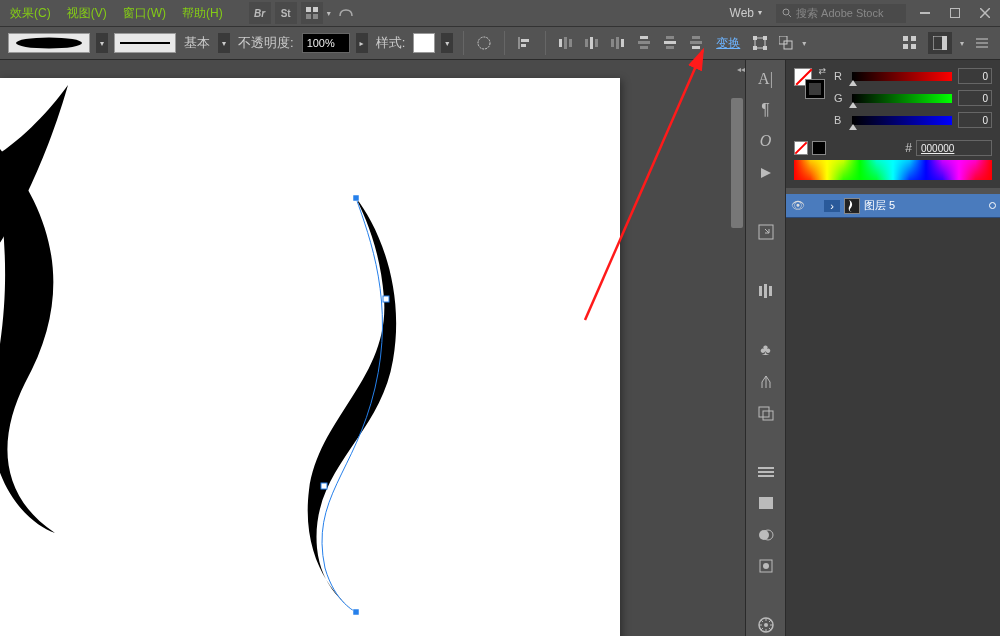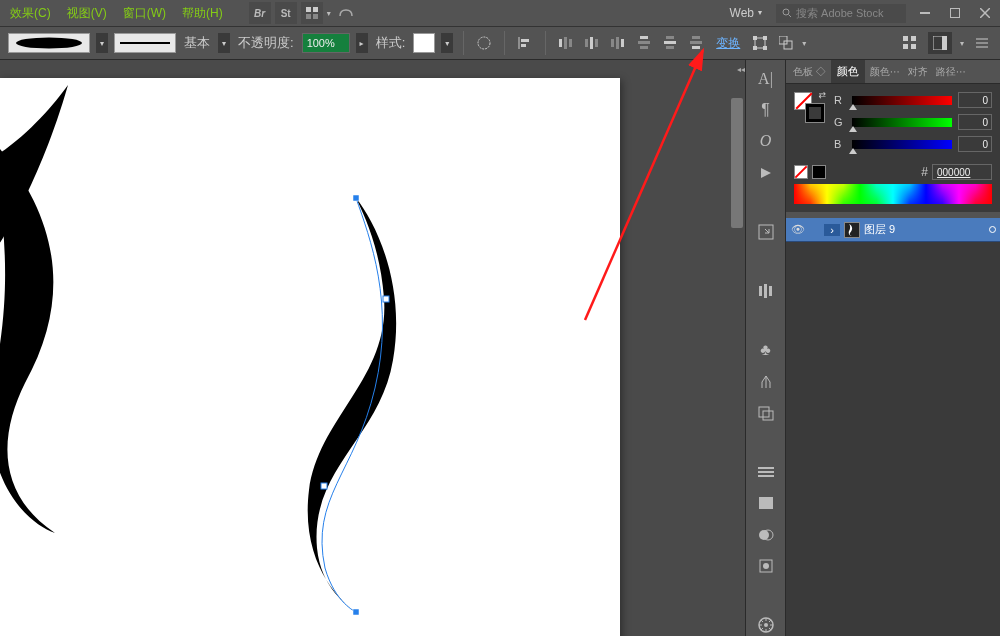--- a/index.html
+++ b/index.html
@@ -11,21 +11,21 @@
 .topbar .win-btn { width:22px; height:18px; display:flex; align-items:center; justify-content:center; color:#bbb; }
 .doc-dropdown { display:flex; align-items:center; gap:4px; padding:2px 6px; }
 .search-stock { background:#4a4a4a; padding:2px 6px; display:flex; align-items:center; gap:4px; color:#888; width:130px; font-size:11px; }
 .optionsbar { height:34px; background:#535353; display:flex; align-items:center; padding:0 8px; gap:6px; border-top:1px solid #333; border-bottom:1px solid #2a2a2a; }
 .fill-swatch { width:82px; height:20px; background:#e8e8e8; border:1px solid #999; display:flex; align-items:center; justify-content:center; }
 .fill-swatch svg { width:70px; height:14px; }
 .stroke-swatch { width:62px; height:20px; background:#e8e8e8; border:1px solid #999; display:flex; align-items:center; justify-content:center; }
 .stroke-swatch .line { width:50px; height:2px; background:#000; }
 .dd-arrow { width:12px; height:20px; background:#3a3a3a; display:flex; align-items:center; justify-content:center; font-size:8px; color:#ccc;}
 .label { color:#ccc; font-size:13px; padding:0 2px; }
-.opacity-box { width:48px; height:20px; background:#15803d; border:1px solid #666; color:#eee; font-size:11px; padding:8px 4px; display:flex; align-items:center; }
+.opacity-box { width:48px; height:20px; background:#000000; border:1px solid #666; color:#eee; font-size:11px; padding:8px 4px; display:flex; align-items:center; }
 .style-swatch { width:22px; height:20px; background:#fff; border:1px solid #999; }
 .tool-icon { width:20px; height:20px; display:flex; align-items:center; justify-content:center; color:#ccc; }
 .divider-v { width:1px; height:24px; background:#666; margin:0 4px; }
 .transform-link { color:#6db4ff; font-size:12px; text-decoration:underline; padding:0 4px; cursor:pointer;}
 .right-icons { margin-left:auto; display:flex; gap:8px; align-items:center; }
 .main { display:flex; height:576px; position:relative; }
 .canvas-area { flex:1; background:#4a4a4a; position:relative; overflow:hidden; }
 .artboard { position:absolute; left:0; top:18px; width:620px; height:570px; background:#fff; box-shadow:2px 2px 8px rgba(0,0,0,0.4); }
 .collapse-handle { position:absolute; right:0; top:3px; width:8px; height:12px; display:flex; align-items:center; justify-content:center; font-size:8px; color:#aaa; z-index:5;}
 .vscroll { position:absolute; right:0; top:18px; width:16px; height:558px; background:#4a4a4a; }
@@ -350,27 +350,20 @@
         <svg width="18" height="18" viewBox="0 0 18 18">
           <circle cx="9" cy="9" r="7" fill="none" stroke="#bbb" stroke-width="1.5"></circle>
           <circle cx="9" cy="9" r="2" fill="#bbb"></circle>
           <path d="M9 2 L9 5 M9 13 L9 16 M2 9 L5 9 M13 9 L16 9 M4 4 L6 6 M12 12 L14 14 M14 4 L12 6 M6 12 L4 14" stroke="#bbb"></path>
         </svg>
       </div>
   </div>
 
   <div class="panels">
 
-    <div class="panel-tabs">
-      <div class="panel-tab tiny"><span>色板</span> ◇</div>
-      <div class="panel-tab active">颜色</div>
-      <div class="panel-tab tiny">颜色⋯</div>
-      <div class="panel-tab tiny">对齐</div>
-      <div class="panel-tab tiny">路径⋯</div>
-    </div>
     <div class="color-panel">
       <div style="display:flex; gap:8px;">
         <div class="fillstroke-widget">
           <div class="fsw-fill"></div>
           <div class="fsw-stroke"></div>
           <div class="swap-arrows">⇄</div>
         </div>
         <div style="flex:1;">
           <div class="color-row">
             <span class="color-letter">R</span>
@@ -396,37 +389,37 @@
               </div>
             <div class="value-box">0</div>
           </div>
         </div>
       </div>
       <div class="hex-row">
         <span class="none-swatch"></span>
         <span class="black-swatch"></span>
         <div style="flex:1"></div>
         <span>#</span>
-        <div class="hex-box" style="flex:none;width:60px;text-decoration:underline;">000000</div>
+        <div class="hex-box" style="flex:none;width:76px;text-decoration:underline;">000000</div>
       </div>
       <div class="spectrum"></div>
     </div>
 
     <div class="layers-panel">
       <div class="layers-list">
         <div class="layer-row">
           <span class="eye">👁</span>
           <span style="width:10px;"></span>
           <span class="expand">›</span>
           <span class="thumb-sq">
             <svg viewBox="0 0 12 14">
                 <path d="M3 1 C7 3 7 7 4 10 C3 12 5 13 6 13 C4 13 2 11 3 8 C5 5 4 2 3 1 Z" fill="#fff"></path>
               </svg>
           </span>
-          <span>图层 9</span>
+          <span>图层 5</span>
           <span class="sel-dot"></span>
         </div>
       </div>
     </div>
   </div>
 </div>
 
 <svg class="arrow-annot" style="left:575px; top:40px;" width="150" height="290">
   <defs>
       <marker id="ah" markerWidth="10" markerHeight="10" refX="8" refY="3" orient="auto">

